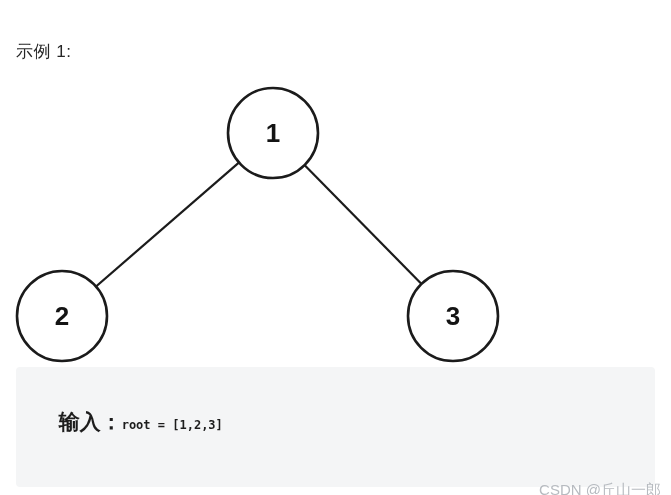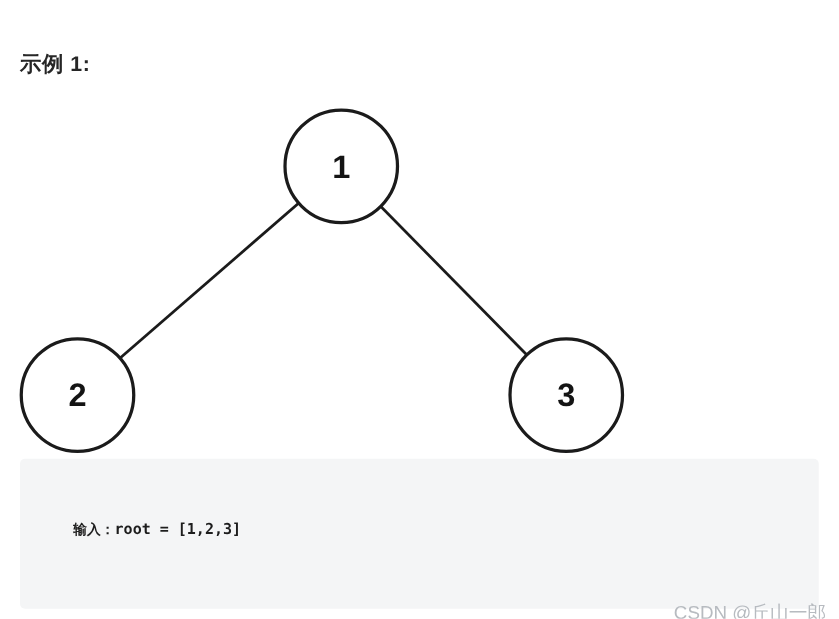--- a/index.html
+++ b/index.html
@@ -10,21 +10,21 @@
     position: relative;
     overflow: hidden;
     font-family: "Liberation Sans", sans-serif;
   }
   .title {
     position: absolute;
     left: 16px;
     top: 40px;
     margin: 0;
     font-size: 17px;
-    font-weight: bold;
+    font-weight: normal;
     color: #262626;
     letter-spacing: 0.5px;
   }
   .tree-svg {
     position: absolute;
     left: 0;
     top: 0;
   }
   .tree-node-label {
     font-family: "Liberation Sans", sans-serif;
@@ -46,21 +46,21 @@
     color: #1d1d1d;
   }
   .io-line {
     line-height: 31px;
     font-size: 16px;
     white-space: pre;
   }
   .io-label {
     font-family: "Liberation Serif", serif;
     font-weight: bold;
-    font-size: 11px;
+    font-size: 21px;
   }
   .code {
     font-family: "DejaVu Sans Mono", monospace;
     font-size: 12px;
     font-weight: 600;
   }
   .watermark {
     position: absolute;
     right: 10px;
     top: 464px;

